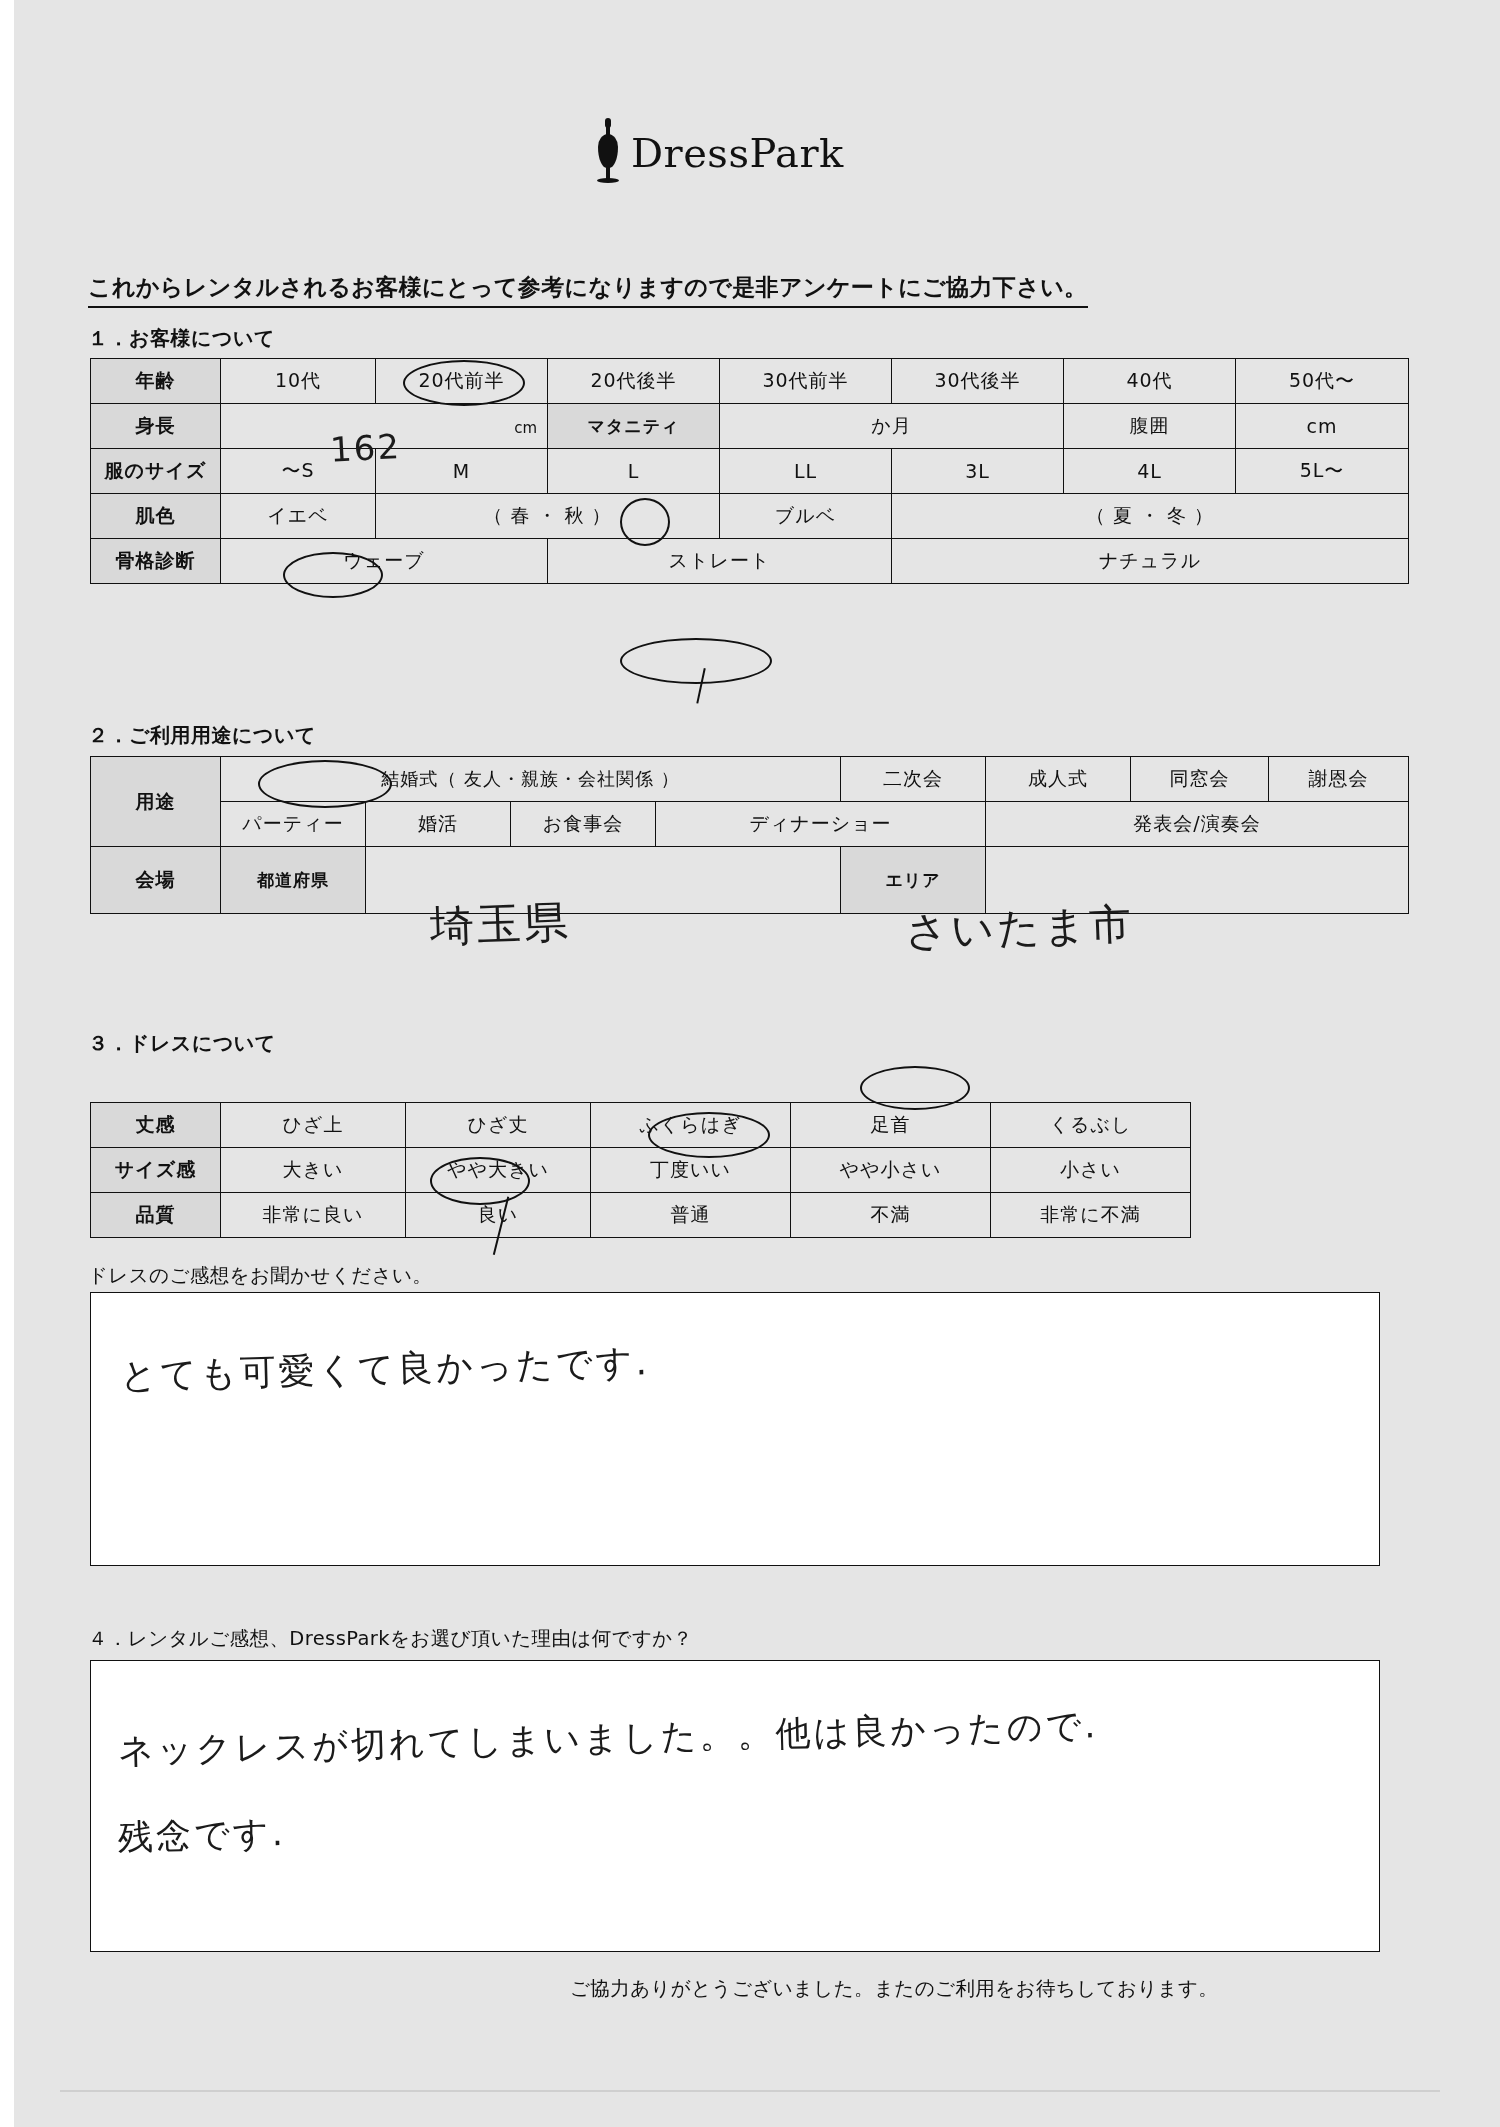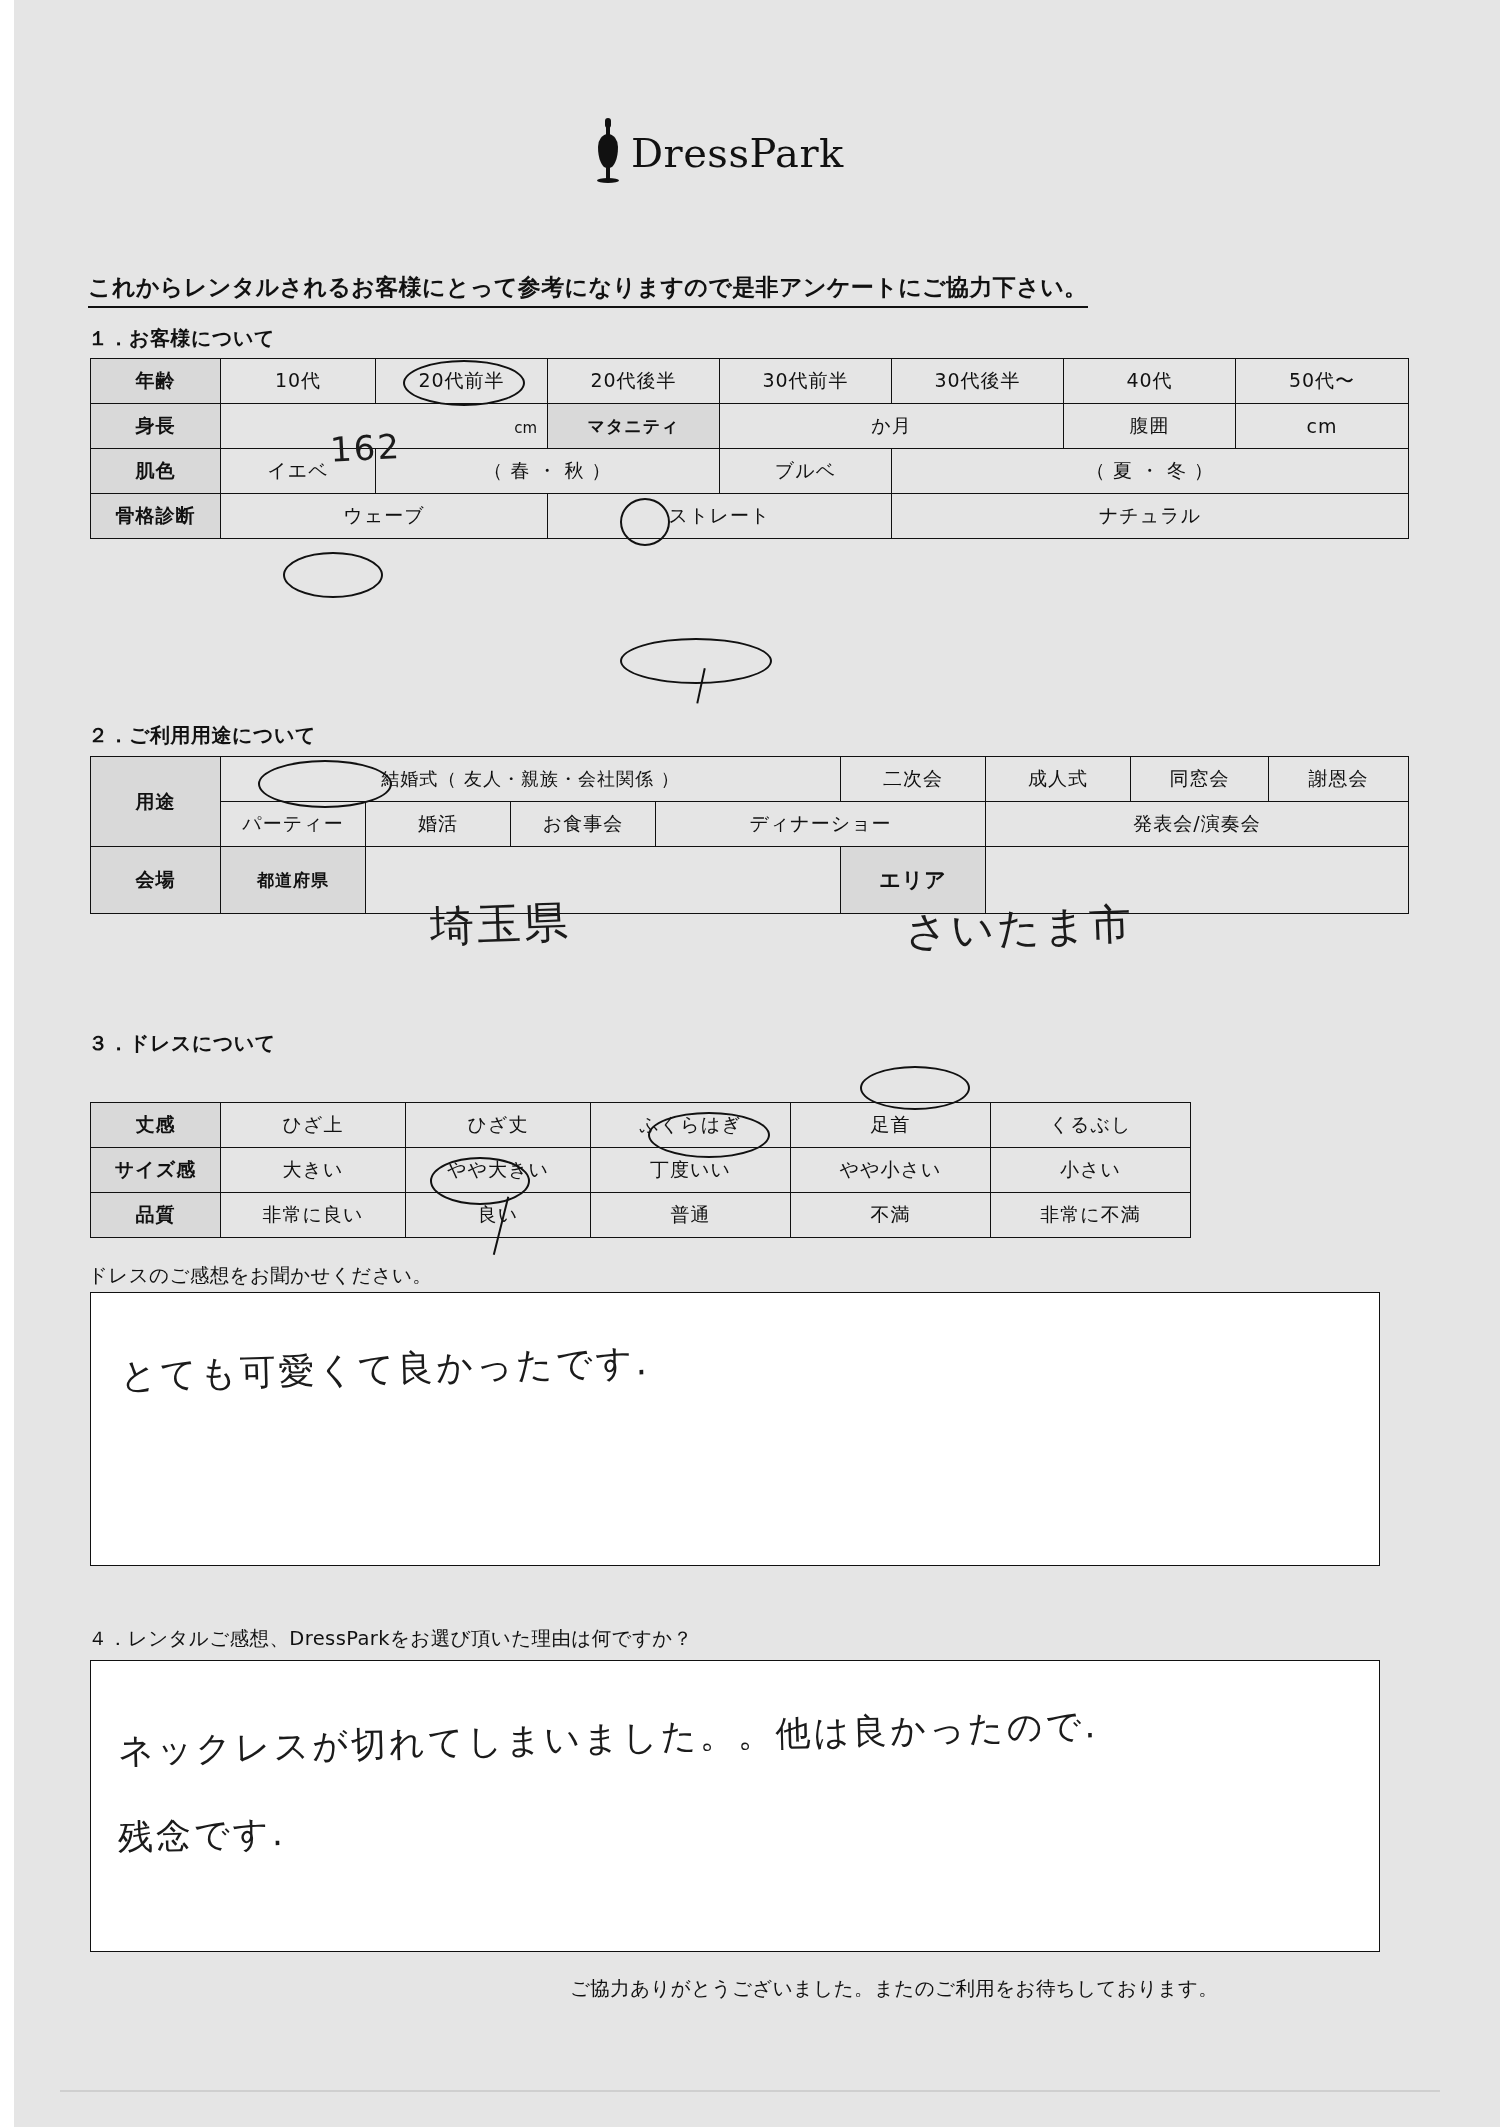--- a/index.html
+++ b/index.html
@@ -137,20 +137,30 @@
       <td class="lbl">身長</td>
       <td colspan="2" style="text-align:right;padding-right:10px;">
         <span class="small">cm</span>
       </td>
       <td class="shade" style="font-size:17px;">マタニティ</td>
       <td colspan="2">か月</td>
       <td>腹囲</td>
       <td class="small">cm</td>
     </tr>
     <tr>
+      <td class="lbl">服のサイズ</td>
+      <td>〜S</td>
+      <td>M</td>
+      <td>L</td>
+      <td>LL</td>
+      <td>3L</td>
+      <td>4L</td>
+      <td>5L〜</td>
+    </tr>
+    <tr>
       <td class="lbl">肌色</td>
       <td>イエベ</td>
       <td colspan="2">（ 春 ・ 秋 ）</td>
       <td>ブルベ</td>
       <td colspan="3">（ 夏 ・ 冬 ）</td>
     </tr>
     <tr>
       <td class="lbl">骨格診断</td>
       <td colspan="2">ウェーブ</td>
       <td colspan="2">ストレート</td>
@@ -193,21 +203,21 @@
       <td>パーティー</td>
       <td>婚活</td>
       <td>お食事会</td>
       <td colspan="2">ディナーショー</td>
       <td colspan="3">発表会/演奏会</td>
     </tr>
     <tr style="height:66px;">
       <td class="lbl" style="height:66px;margin-left:29px;">会場</td>
       <td class="shade" style="font-size:17px;text-align:center;">都道府県</td>
       <td colspan="3"></td>
-      <td class="shade" style="font-size:21px;">エリア</td>
+      <td class="shade" style="font-size:17px;">エリア</td>
       <td colspan="3"></td>
     </tr>
   </tbody>
     </table>
 
   <div class="ocircle" style="left:258px;top:760px;width:130px;height:44px;"></div>
   <div class="hand-note" style="left:430px;top:895px;font-size:44px;transform:rotate(-2deg);">埼玉県</div>
   <div class="hand-note" style="left:905px;top:900px;font-size:42px;transform:rotate(-2deg);">さいたま市</div>
 
   <div class="section-title" style="left:88px;top:1030px;">３．ドレスについて</div>

